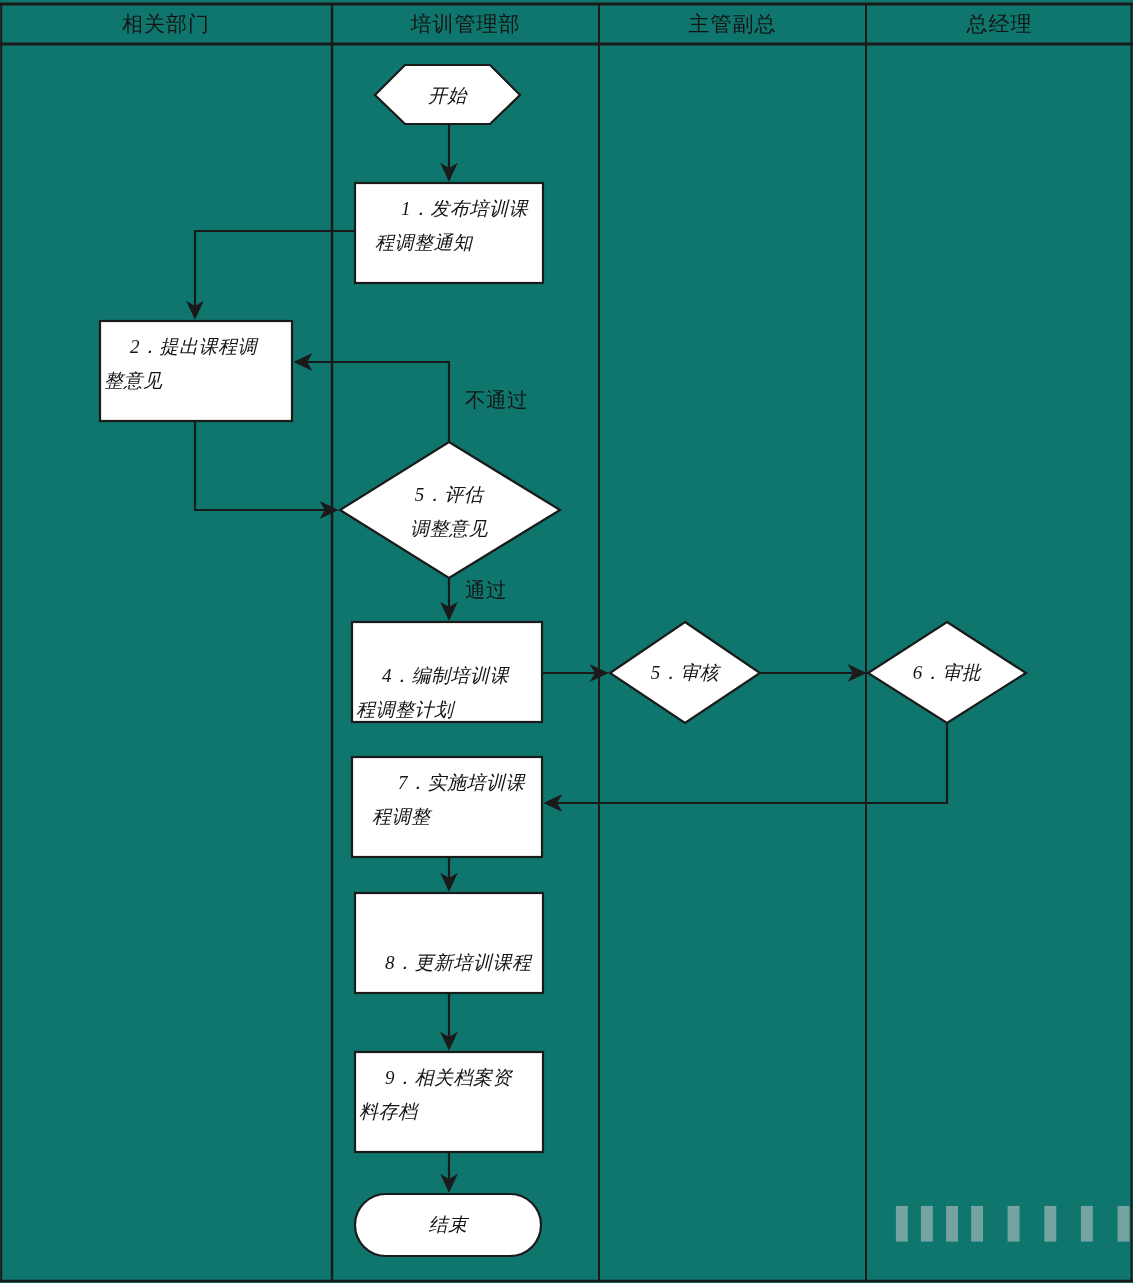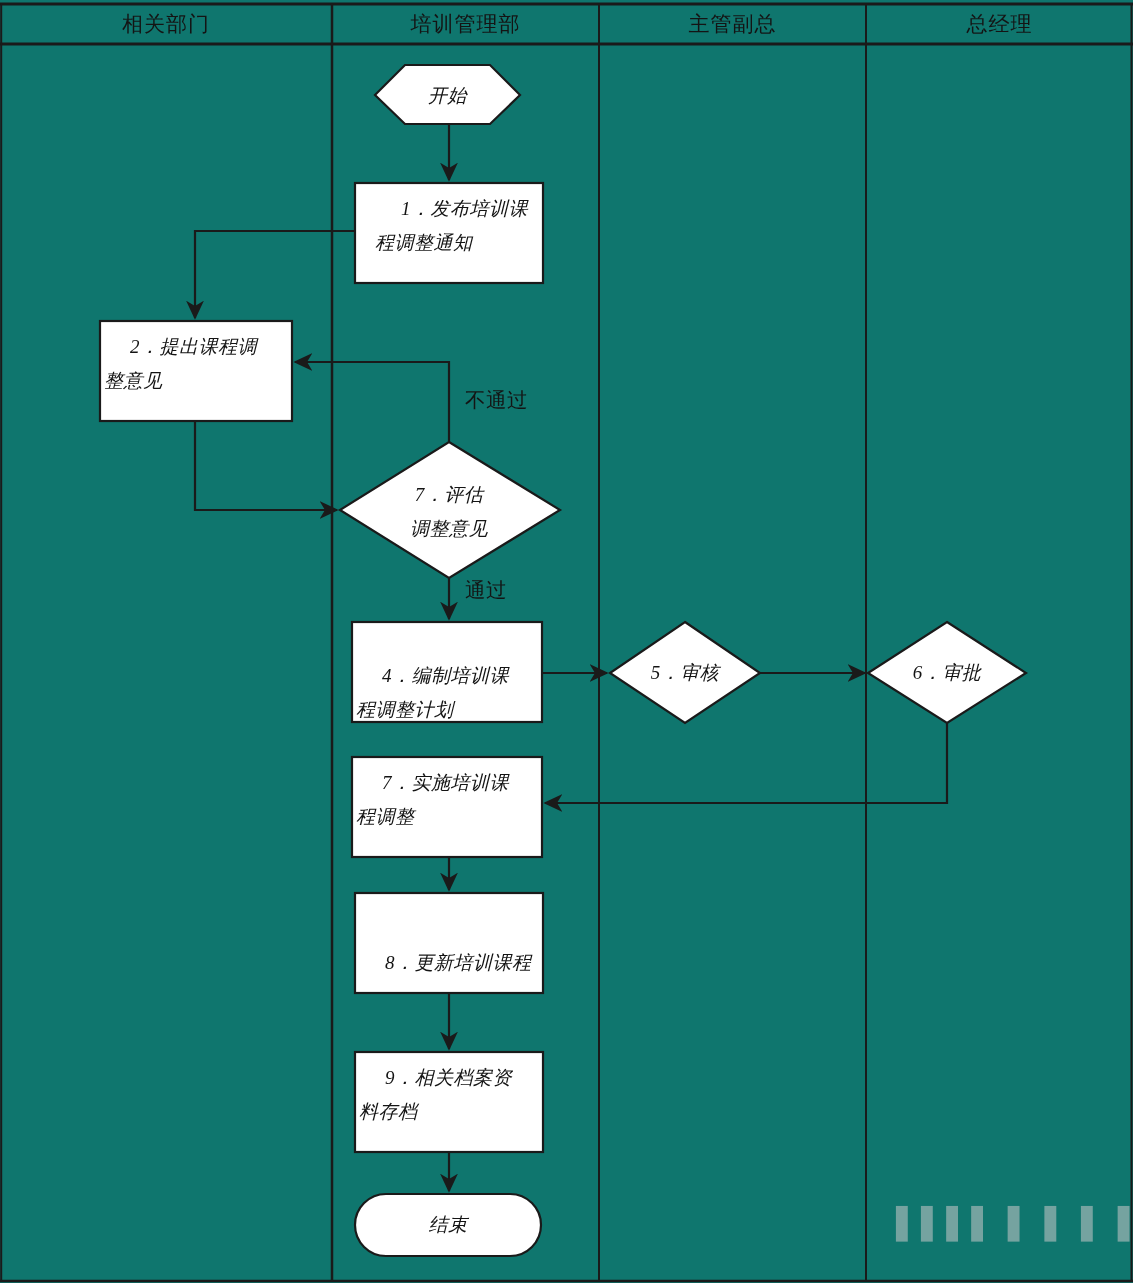--- a/index.html
+++ b/index.html
@@ -159,31 +159,31 @@
   <div class="swimlane-header" style="left:866px; width:267px;">总经理</div>
 
   <div class="node-label centered" style="left:375px; top:79px; width:145px;">开始</div>
 
   <div class="node-label indent" style="left:359px; top:192px; width:184px;margin-left:16px;">1．发布培训课
 程调整通知</div>
 
   <div class="node-label indent" style="left:104px; top:330px; width:188px;">2．提出课程调
 整意见</div>
 
-  <div class="node-label centered" style="left:360px; top:478px; width:178px;">7．评估
+  <div class="node-label centered" style="left:360px; top:478px; width:178px;">5．评估
 调整意见</div>
 
   <div class="node-label indent" style="left:356px; top:631px; width:186px;margin-top:28px;">4．编制培训课
 程调整计划</div>
 
   <div class="node-label centered" style="left:610px; top:656px; width:150px;">5．审核</div>
 
   <div class="node-label centered" style="left:872px; top:656px; width:150px;">6．审批</div>
 
-  <div class="node-label indent" style="left:356px; top:766px; width:186px;">7．实施培训课
+  <div class="node-label indent" style="left:372px; top:766px; width:186px;">7．实施培训课
 程调整</div>
 
   <div class="node-label indent" style="left:359px; top:902px; width:184px;margin-top:44px;">8．更新培训课程</div>
 
   <div class="node-label indent" style="left:359px; top:1061px; width:184px;">9．相关档案资
 料存档</div>
 
   <div class="node-label centered" style="left:355px; top:1208px; width:186px;">结束</div>
 
   <div class="edge-label" style="left:465px; top:388px;">不通过</div>

